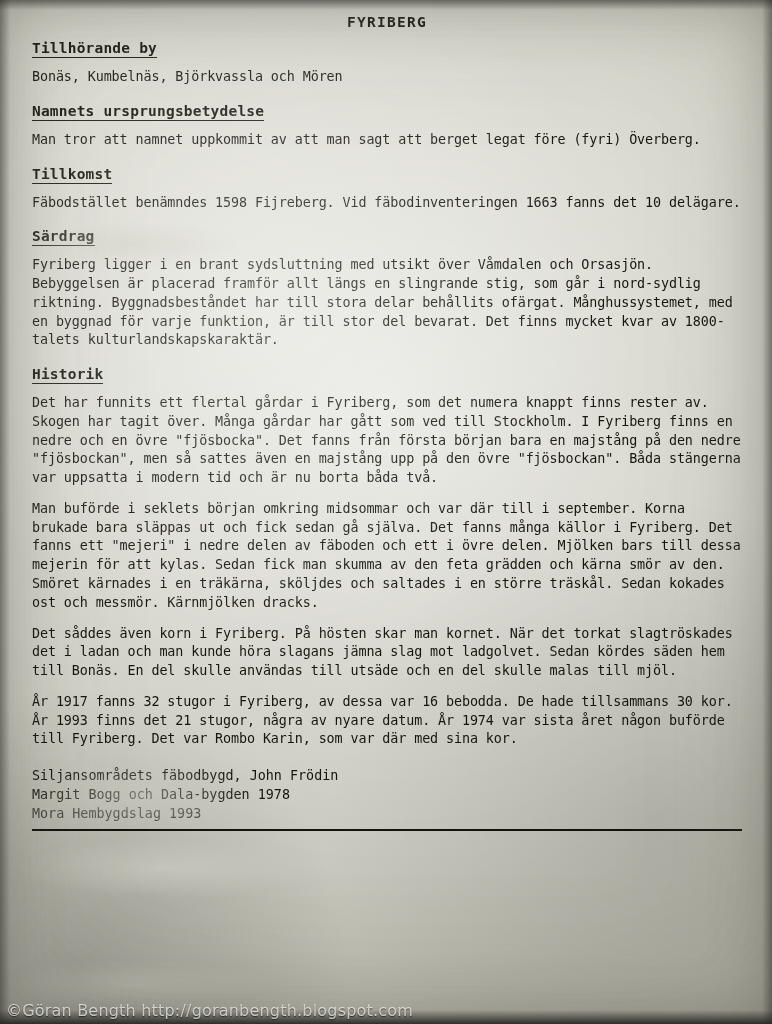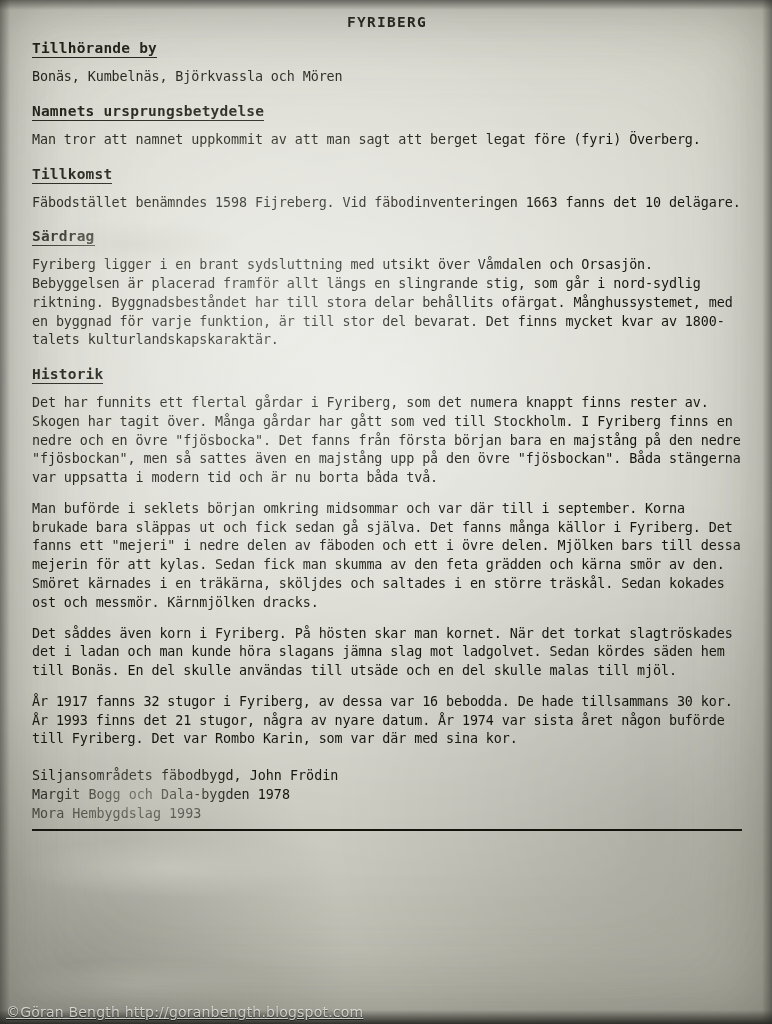--- a/index.html
+++ b/index.html
@@ -92,25 +92,24 @@
   
   .faded { color: #4b4b43; }
   .faded2 { color: #6a6a60; }
   .faded3 { color: #7d7d72; }
   .watermark {
     position: absolute;
     left: 6px;
     bottom: 4px;
     z-index: 5;
     font-family: "DejaVu Sans", "Liberation Sans", sans-serif;
-    font-size: 14px;
+    font-size: 16px;
     color: rgba(245,245,240,0.75);
     text-shadow: 0 1px 1px rgba(0,0,0,0.6);
     letter-spacing: 0.2px;
-    text-decoration: underline;
   }
   .smudge {
     position: absolute;
     z-index: 3;
     pointer-events: none;
     border-radius: 50%;
   }
   .sm1 { left: 18px; top: 760px; width: 240px; height: 70px;
          background: radial-gradient(ellipse at center, rgba(200,200,190,0.55), rgba(200,200,190,0) 70%); }
   .sm2 { left: 18px; top: 838px; width: 300px; height: 60px;

